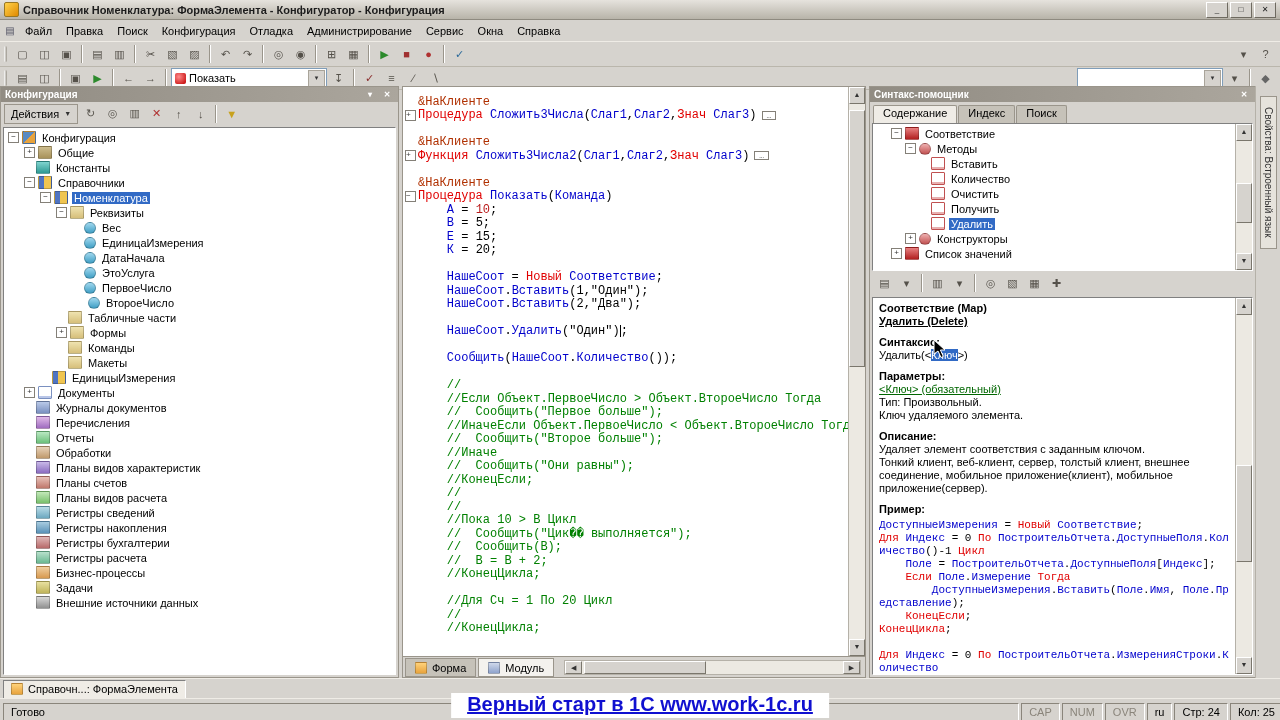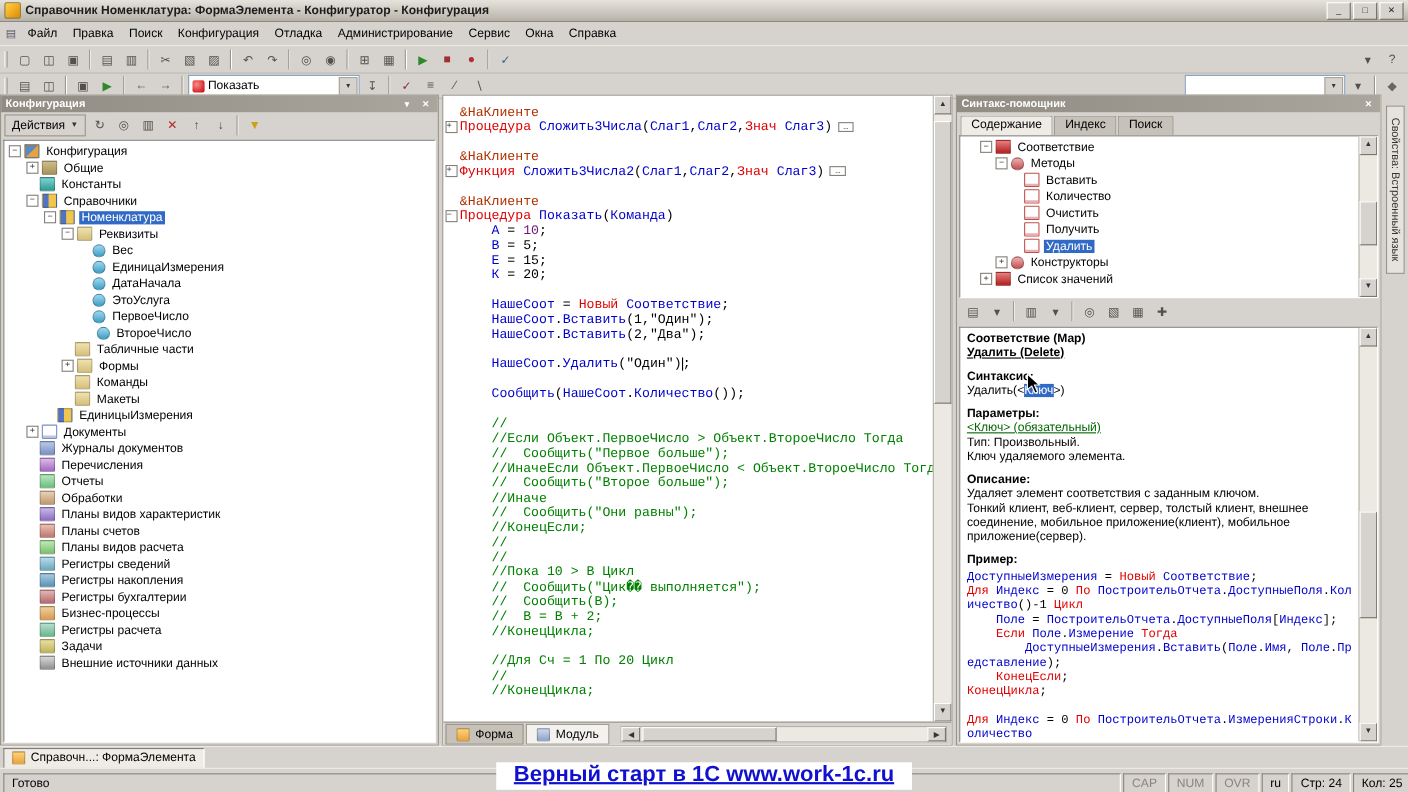--- a/index.html
+++ b/index.html
@@ -392,27 +392,27 @@
             <span class="ticon ic-ra"></span>
             <span class="tlabel">Регистры накопления</span>
           </div>
           <div class="trow" style="padding-left: 20px;">
             <span class="texp empty"></span>
             <span class="ticon ic-rb"></span>
             <span class="tlabel">Регистры бухгалтерии</span>
           </div>
           <div class="trow" style="padding-left: 20px;">
             <span class="texp empty"></span>
+            <span class="ticon ic-rc"></span>
+            <span class="tlabel">Регистры расчета</span>
+          </div>
+          <div class="trow" style="padding-left: 20px;">
+            <span class="texp empty"></span>
             <span class="ticon ic-bp"></span>
             <span class="tlabel">Бизнес-процессы</span>
-          </div>
-          <div class="trow" style="padding-left: 20px;">
-            <span class="texp empty"></span>
-            <span class="ticon ic-rc"></span>
-            <span class="tlabel">Регистры расчета</span>
           </div>
           <div class="trow" style="padding-left: 20px;">
             <span class="texp empty"></span>
             <span class="ticon ic-tsk"></span>
             <span class="tlabel">Задачи</span>
           </div>
           <div class="trow" style="padding-left: 20px;">
             <span class="texp empty"></span>
             <span class="ticon ic-ext"></span>
             <span class="tlabel">Внешние источники данных</span>
@@ -458,21 +458,21 @@
               <span class="ct"><span style="color: rgb(176, 48, 0);">&amp;НаКлиенте</span></span>
             </div>
             <div class="cl">
               <span class="fm">
                 <span class="fmk">−</span>
               </span>
               <span class="ct"><span style="color: rgb(224, 0, 0);">Процедура</span><span style="color: rgb(0, 0, 0);"> </span><span style="color: rgb(0, 0, 204);">Показать</span><span style="color: rgb(0, 0, 0);">(</span><span style="color: rgb(0, 0, 204);">Команда</span><span style="color: rgb(0, 0, 0);">)</span></span>
             </div>
             <div class="cl">
               <span class="fm"></span>
-              <span class="ct"><span style="color: rgb(0, 0, 0);">	</span><span style="color: rgb(0, 0, 204);">А</span><span style="color: rgb(0, 0, 0);"> = </span><span style="color: #701a75;">10</span><span style="color: rgb(0, 0, 0);">;</span></span>
+              <span class="ct"><span style="color: rgb(0, 0, 0);">	</span><span style="color: rgb(0, 0, 204);">А</span><span style="color: rgb(0, 0, 0);"> = </span><span style="color: #b91c1c;">10</span><span style="color: rgb(0, 0, 0);">;</span></span>
             </div>
             <div class="cl">
               <span class="fm"></span>
               <span class="ct"><span style="color: rgb(0, 0, 0);">	</span><span style="color: rgb(0, 0, 204);">В</span><span style="color: rgb(0, 0, 0);"> = </span><span style="color: rgb(0, 0, 0);">5</span><span style="color: rgb(0, 0, 0);">;</span></span>
             </div>
             <div class="cl">
               <span class="fm"></span>
               <span class="ct"><span style="color: rgb(0, 0, 0);">	</span><span style="color: rgb(0, 0, 204);">Е</span><span style="color: rgb(0, 0, 0);"> = </span><span style="color: rgb(0, 0, 0);">15</span><span style="color: rgb(0, 0, 0);">;</span></span>
             </div>
             <div class="cl">

